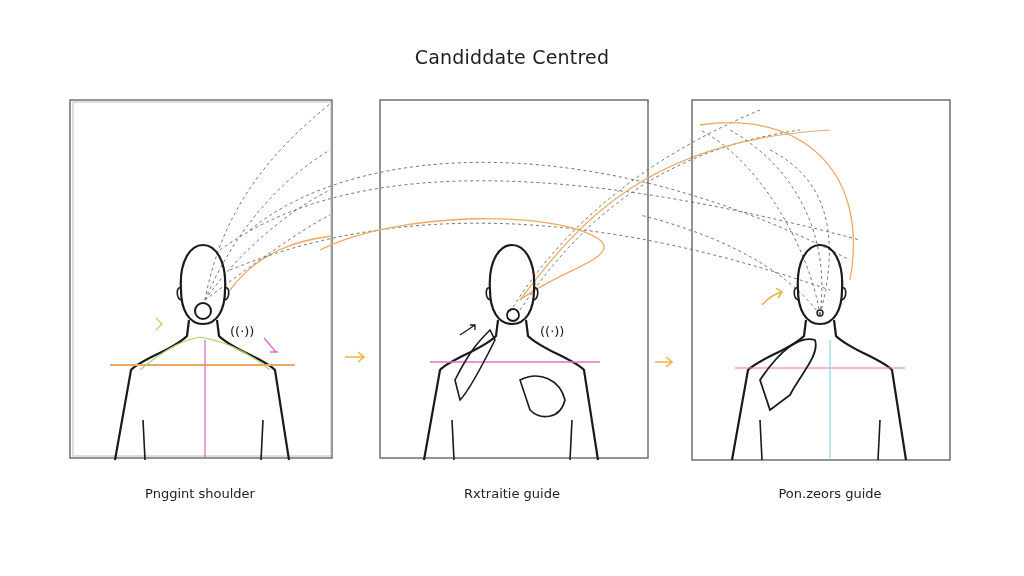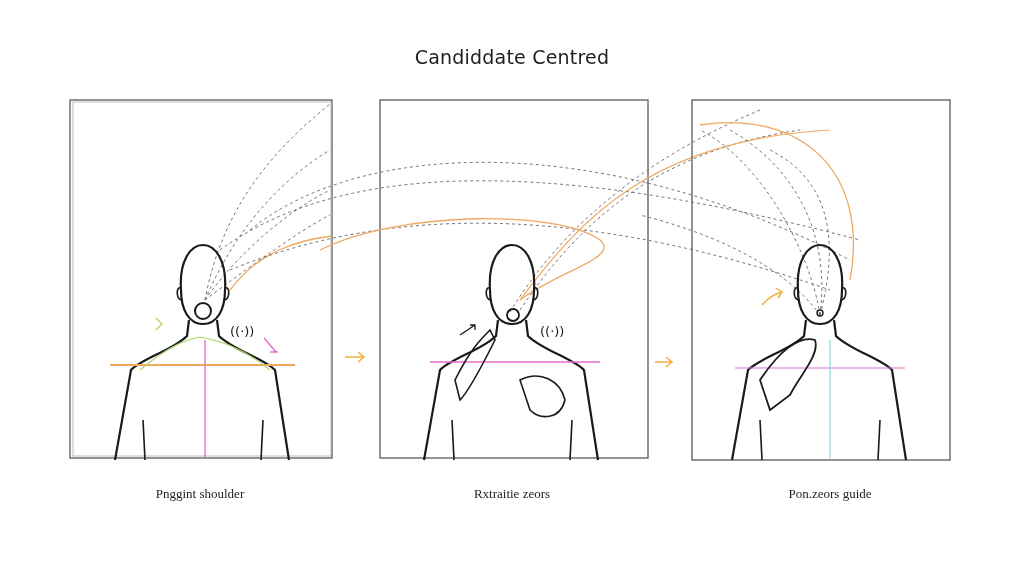--- a/index.html
+++ b/index.html
@@ -1,20 +1,20 @@
 <!DOCTYPE html>
 <html><head>
 <meta charset="utf-8">
 <style>
   html, body { margin:0; padding:0; background:#ffffff; }
   body { width:1024px; height:576px; position:relative; overflow:hidden;
          font-family:"DejaVu Sans", sans-serif; color:#1a1a1a; }
   .title { position:absolute; top:46px; left:0; width:1024px; text-align:center;
            font-size:19px; letter-spacing:0.2px; color:#1e1e1e; }
-  .caption { position:absolute; top:486px; width:300px; text-align:center; font-size:13px; color:#222;font-family:Liberation Serif, serif; }
+  .caption { position:absolute; top:486px; width:300px; text-align:center; font-size:13px; color:#222; }
   svg.art { position:absolute; left:0; top:0; }
 </style>
 </head>
 <body>
 
 <div class="title">Candiddate Centred</div>
 
 <svg class="art" width="1024" height="576" viewBox="0 0 1024 576">
   <defs>
     <g id="figure">
@@ -92,14 +92,14 @@
         <use href="#figure"></use>
       </g>
     <line x1="735" y1="368" x2="905" y2="368" stroke="#e070c8" stroke-width="1.2"></line>
     <line x1="830" y1="340" x2="830" y2="458" stroke="#8ad8e0" stroke-width="1.2"></line>
     <path d="M760,380 C780,350 800,335 815,340 C820,355 800,375 790,395 L770,410 Z" fill="none" stroke="#1a1a1a" stroke-width="1.8"></path>
     <circle cx="820" cy="313" r="3" fill="none" stroke="#1a1a1a" stroke-width="1.4"></circle>
   </g>
 </svg>
 
 <div class="caption" style="left:50px">Pnggint shoulder</div>
-<div class="caption" style="left:362px">Rxtraitie zeors</div>
+<div class="caption" style="left:362px">Rxtraitie guide</div>
 <div class="caption" style="left:680px">Pon.zeors guide</div>
 
 </body></html>

